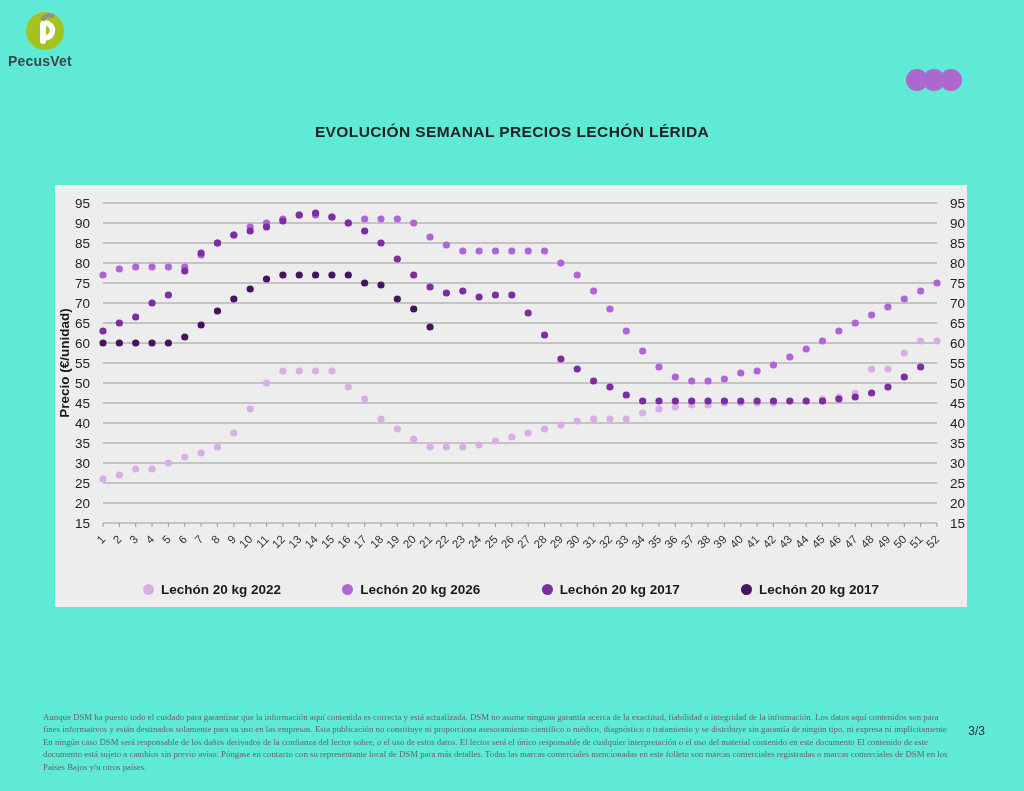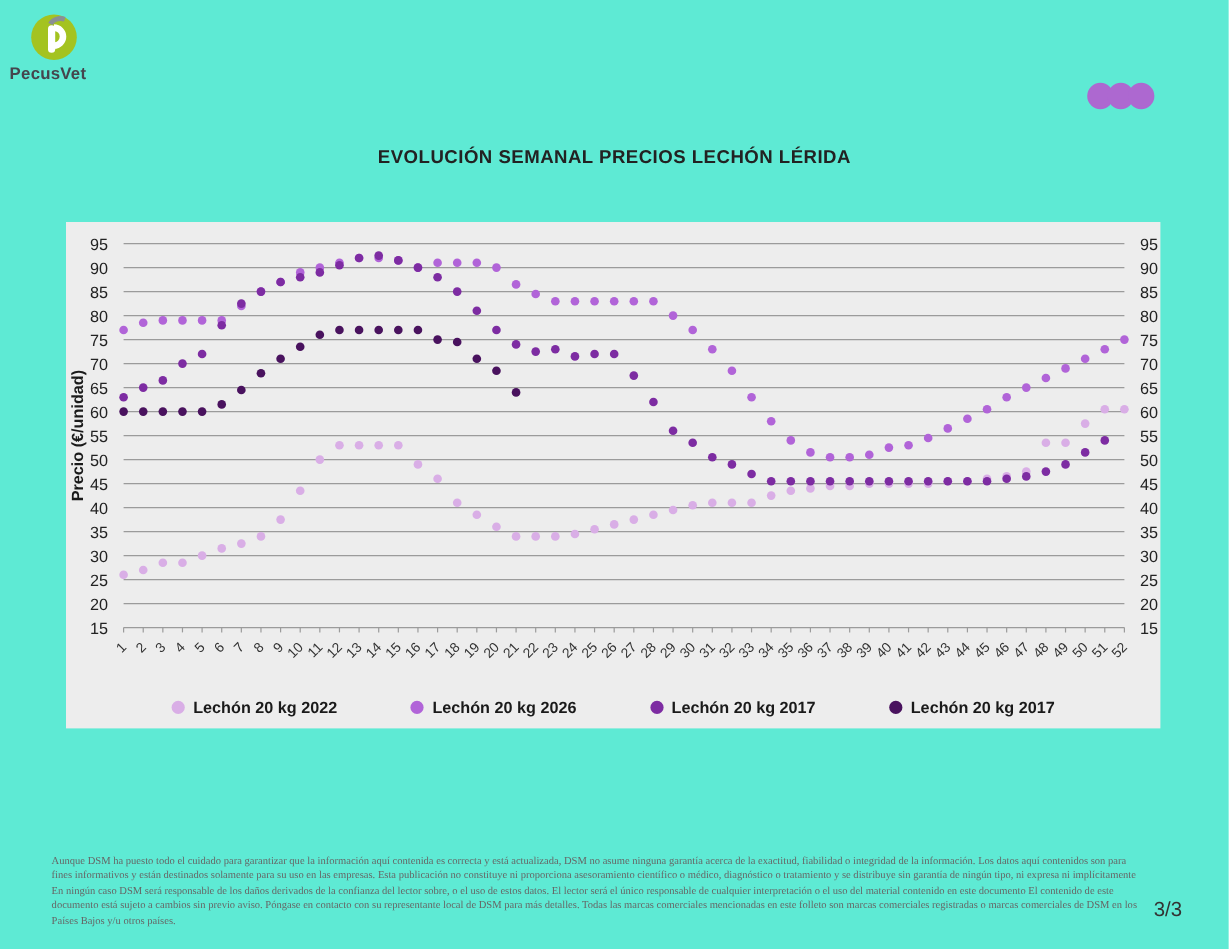--- a/index.html
+++ b/index.html
@@ -27,21 +27,21 @@
 
   .legend { position:absolute; left:0; bottom:10px; width:912px; display:flex;
             justify-content:space-between; padding:0 88px; }
   .legend-item { display:flex; align-items:center; }
   .legend-dot { width:11px; height:11px; border-radius:50%; margin-right:7px; flex:0 0 auto; }
   .legend-label { font-size:13.5px; font-weight:bold; color:#1a1a1a; }
 
   
   .disclaimer { position:absolute; left:43px; top:711px; width:912px;
                 font-size:8.8px; line-height:1.42; color:#666;font-family:Liberation Serif, serif; }
-  .page-number { position:absolute; right:39px; top:748px; font-size:17px; color:#333; }
+  .page-number { position:absolute; right:39px; top:724px; font-size:12px; color:#333; }
 </style>
 </head>
 <body>
 
 <div class="page">
 
   <div class="logo">
     <svg width="44" height="44" viewBox="0 0 44 44">
       <circle cx="22" cy="23" r="19" fill="#a4c320"></circle>
       <path d="M10 12 a9 7 0 0 1 12 -4" stroke="#8a8f94" stroke-width="4" fill="none" transform="translate(9,0)"></path>

